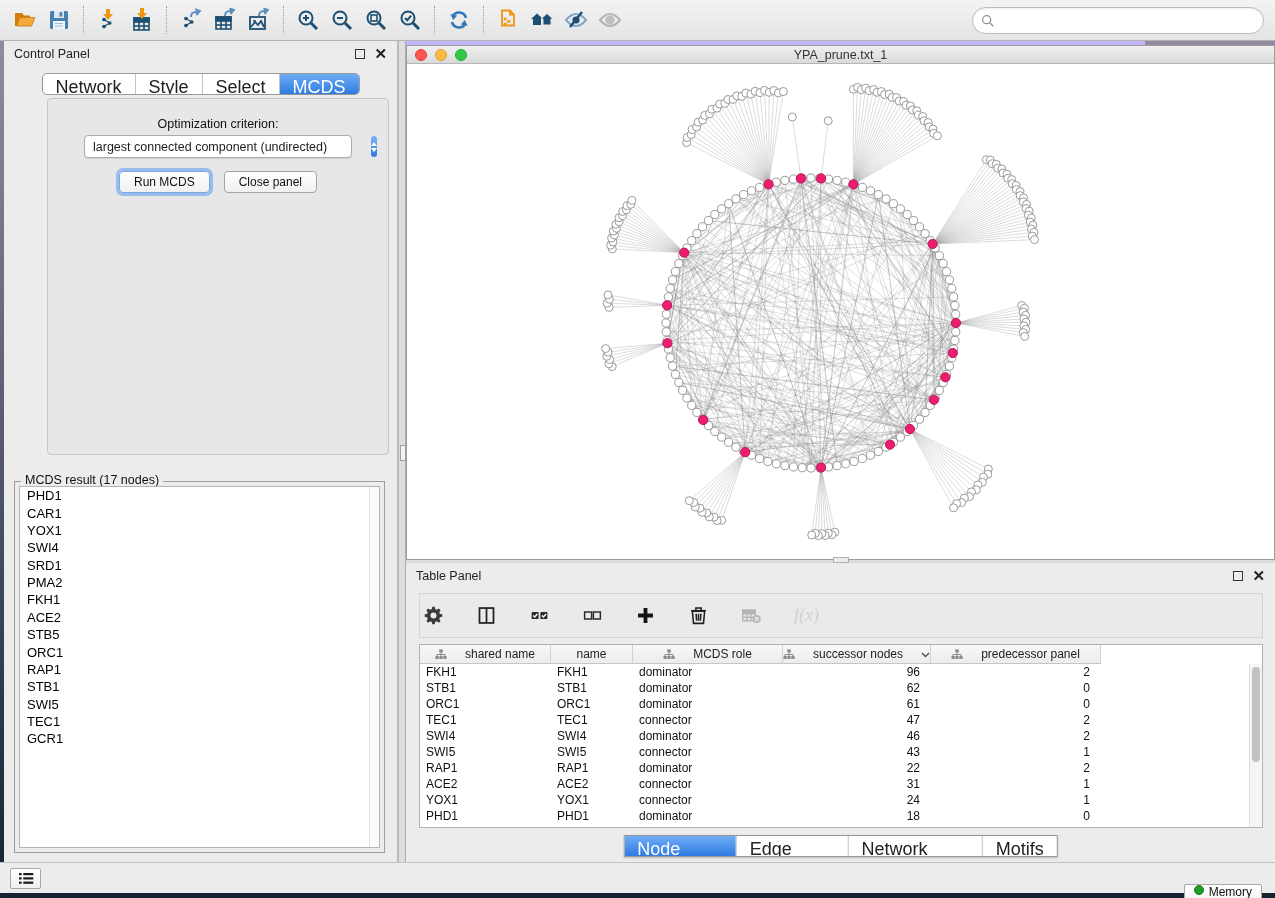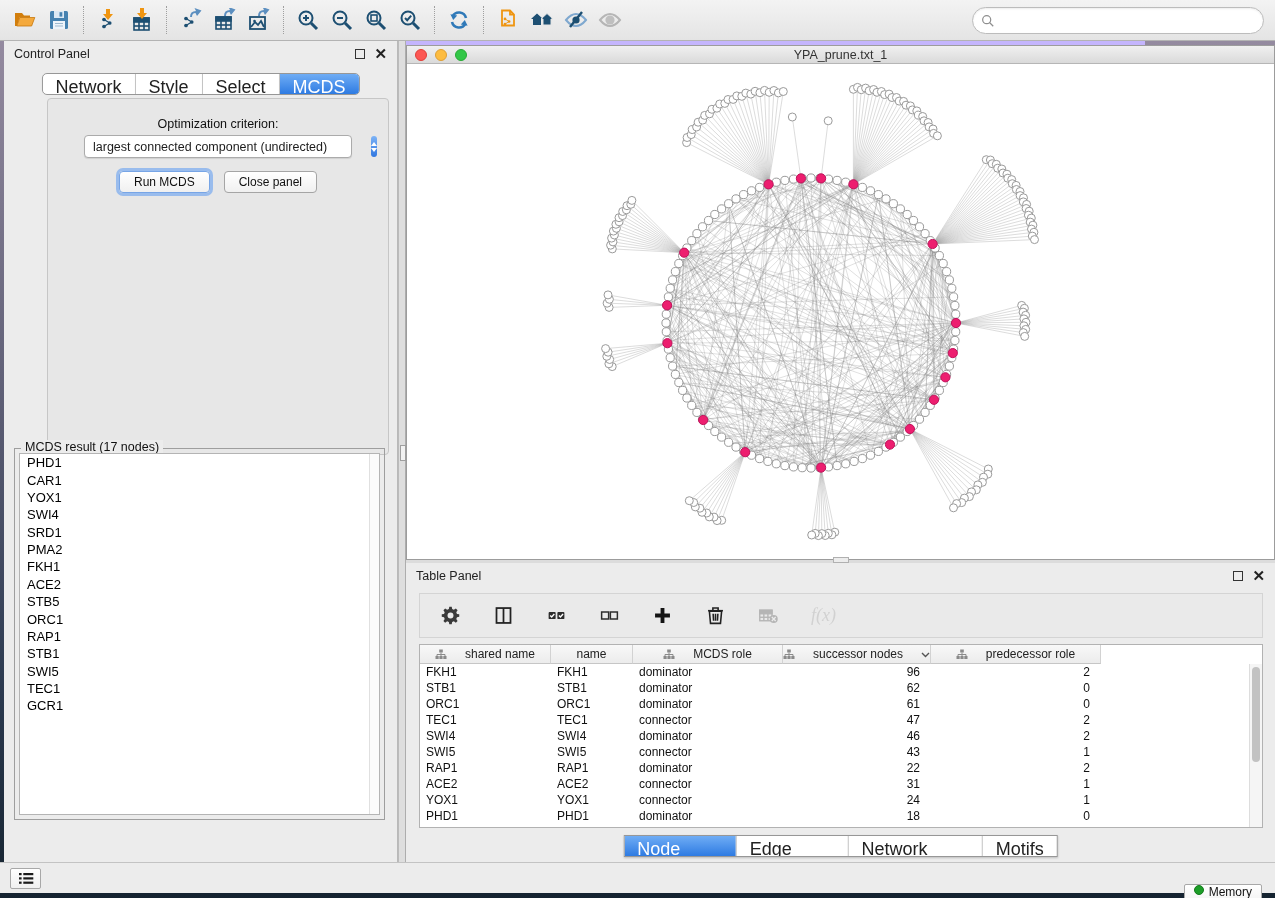--- a/index.html
+++ b/index.html
@@ -41,21 +41,21 @@
     border:1px solid #ababab; border-radius:4px; display:flex; align-items:center; box-shadow:0 1px 1px rgba(0,0,0,.1);gap:44px;}
   .dropdown .dd-text { flex:1; padding-left:8px; font-size:12.5px; white-space:nowrap; }
   .dd-stepper { width:19px; height:21px; border-radius:3px; margin-right:1px;
     background:linear-gradient(#7db3f6,#3077e0); display:flex; flex-direction:column; align-items:center; justify-content:center; gap:2px;}
   .dd-stepper i { width:0; height:0; border-left:3.5px solid transparent; border-right:3.5px solid transparent; display:block;}
   .dd-up { border-bottom:4px solid #fff; } .dd-down { border-top:4px solid #fff; }
   .btn { background:linear-gradient(#ffffff,#f0f0f0); border:1px solid #a5a5a5; border-radius:4px;
     font-size:12px; padding:3px 14px; color:#111; font-family:"Liberation Sans",sans-serif; }
   .btn.focused { box-shadow:0 0 0 3px rgba(110,165,240,.65); border-color:#77a5e6; }
   .cp-buttons { position:absolute; top:70px; width:100%; display:flex; justify-content:center; gap:14px; }
-  .mcds-group { position:absolute; left:10px; right:12px; top:407px; height:372px; border:1px solid #9e9e9e; }
+  .mcds-group { position:absolute; left:10px; right:12px; top:440px; height:372px; border:1px solid #9e9e9e; }
   .mcds-legend { position:absolute; top:-9px; left:6px; background:#ececec; padding:0 4px; font-size:12.5px; color:#111; }
   .mcds-list { position:absolute; inset:4px; background:#fff; border:1px solid #b4b4b4; overflow:hidden; }
   .mcds-scroll { position:absolute; top:0; bottom:0; right:0; width:10px; background:#fbfbfb; border-left:1px solid #e0e0e0; }
   .mcds-item { font-size:13px; padding:1.2px 0 1.2px 7px; color:#000; }
   
   .vsplit { position:absolute; left:398px; top:41px; width:8px; height:821px; background:#dedede;
     border-left:1px solid #bbb; border-right:1px solid #adadad; }
   .vsplit .grip { position:absolute; top:404px; left:0.5px; width:6px; height:16px; background:#f2f2f2; border:1px solid #9f9f9f; }
   
   .right-col { position:absolute; left:406px; top:41px; width:739px; height:821px; background:#c4b5fd; }
@@ -67,21 +67,21 @@
   .light.red { background:#fc5753; border:1px solid #df3e38;}
   .light.yellow { background:#fdbc40; border:1px solid #de9f34;}
   .light.green { background:#33c748; border:1px solid #27aa35;}
   .net-title { position:absolute; left:0; right:0; text-align:center; font-size:12.5px; color:#333; }
   .net-canvas { width:867px; height:495px; display:block; background:#fff; }
   .hsplit { position:absolute; left:0; top:519px; width:869px; height:3px; background:#dcdcdc; }
   .hsplit .grip { position:absolute; left:50%; top:-3px; width:16px; height:6px; background:#ececec; border:1px solid #b0b0b0; transform:translateX(-50%);}
   
   .table-panel { position:absolute; left:0; top:522px; width:869px; height:299px; background:#ececec; }
   .tp-toolbar { position:absolute; left:13px; right:12px; top:30px; height:45px; background:#eaeaea;
-    border:1px solid #d4d4d4; display:flex; align-items:center; gap:32px; padding-left:20px; }
+    border:1px solid #d4d4d4; display:flex; align-items:center; gap:32px; padding-left:3px; }
   .tp-btn { display:flex; align-items:center; justify-content:center; }
   .tp-btn svg { width:21px; height:21px; }
   .tp-btn.disabled { opacity:.45; }
   .fx-label { font-family:"Liberation Serif", serif; font-style:italic; font-size:18px; color:#b3b3b3; }
   .tbl { position:absolute; left:13px; right:12px; top:81px; bottom:34px; background:#fff; border:1px solid #b2b2b2; overflow:hidden; }
   .tbl-head { display:grid; grid-template-columns:131px 82px 150px 148px 170px 1fr; height:19px; }
   .th { background:linear-gradient(#f8f8f8,#ececec); border-right:1px solid #d2d2d2; border-bottom:1px solid #c6c6c6;
     display:flex; align-items:center; justify-content:center; gap:18px; font-size:12px; color:#222; overflow:hidden; white-space:nowrap;}
   .th.empty { background:#fff; border-right:none; border-bottom:none; }
   .th svg { flex:0 0 auto; }
@@ -1298,21 +1298,21 @@
           <div class="th">
             <svg width="12" height="11" viewBox="0 0 12 11">
               <g fill="#8a8a8a">
                 <rect x="4.2" y="0.5" width="3.6" height="3"></rect>
                 <rect x="0.5" y="7" width="3.2" height="3"></rect>
                 <rect x="4.4" y="7" width="3.2" height="3"></rect>
                 <rect x="8.3" y="7" width="3.2" height="3"></rect>
               </g>
               <path d="M6 3.5 v2 M2 7 v-1.5 h8 V7 M6 5.5 V7" stroke="#8a8a8a" fill="none"></path>
             </svg>
-            <span>predecessor role</span>
+            <span>predecessor panel</span>
           </div>
           <div class="th empty"></div>
         </div>
       <div id="tbl-body">
           <div class="tbl-row">
             <div class="td">FKH1</div>
             <div class="td">FKH1</div>
             <div class="td">dominator</div>
             <div class="td num">96</div>
             <div class="td num">2</div>

